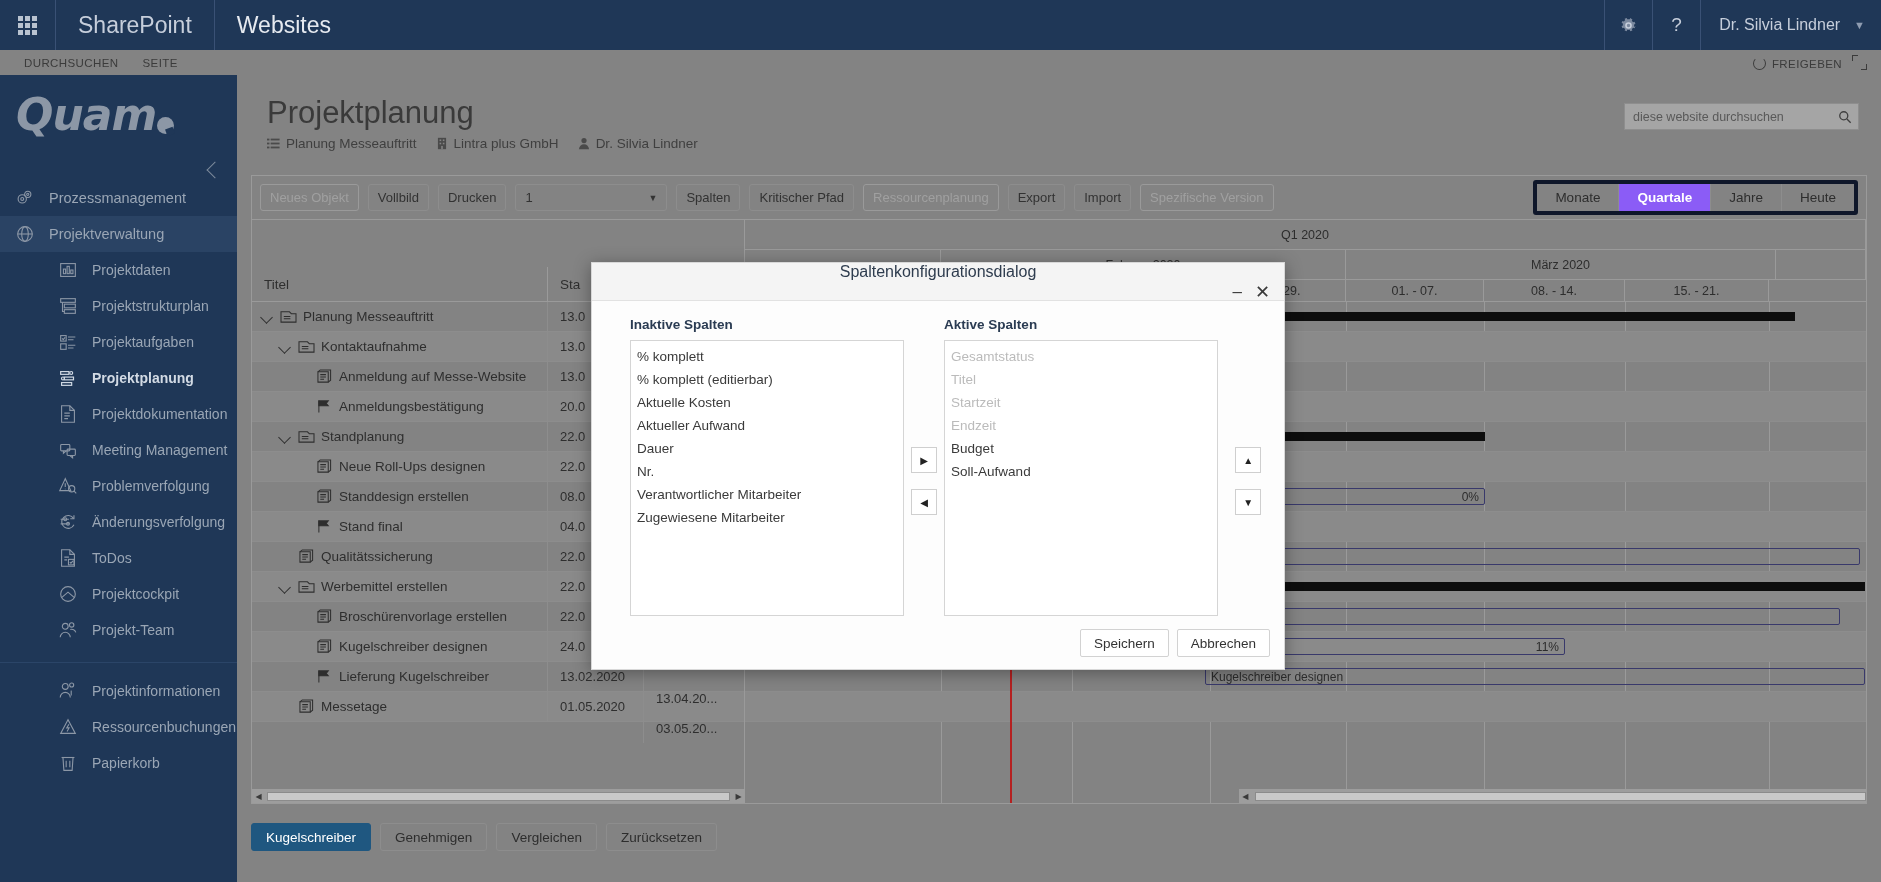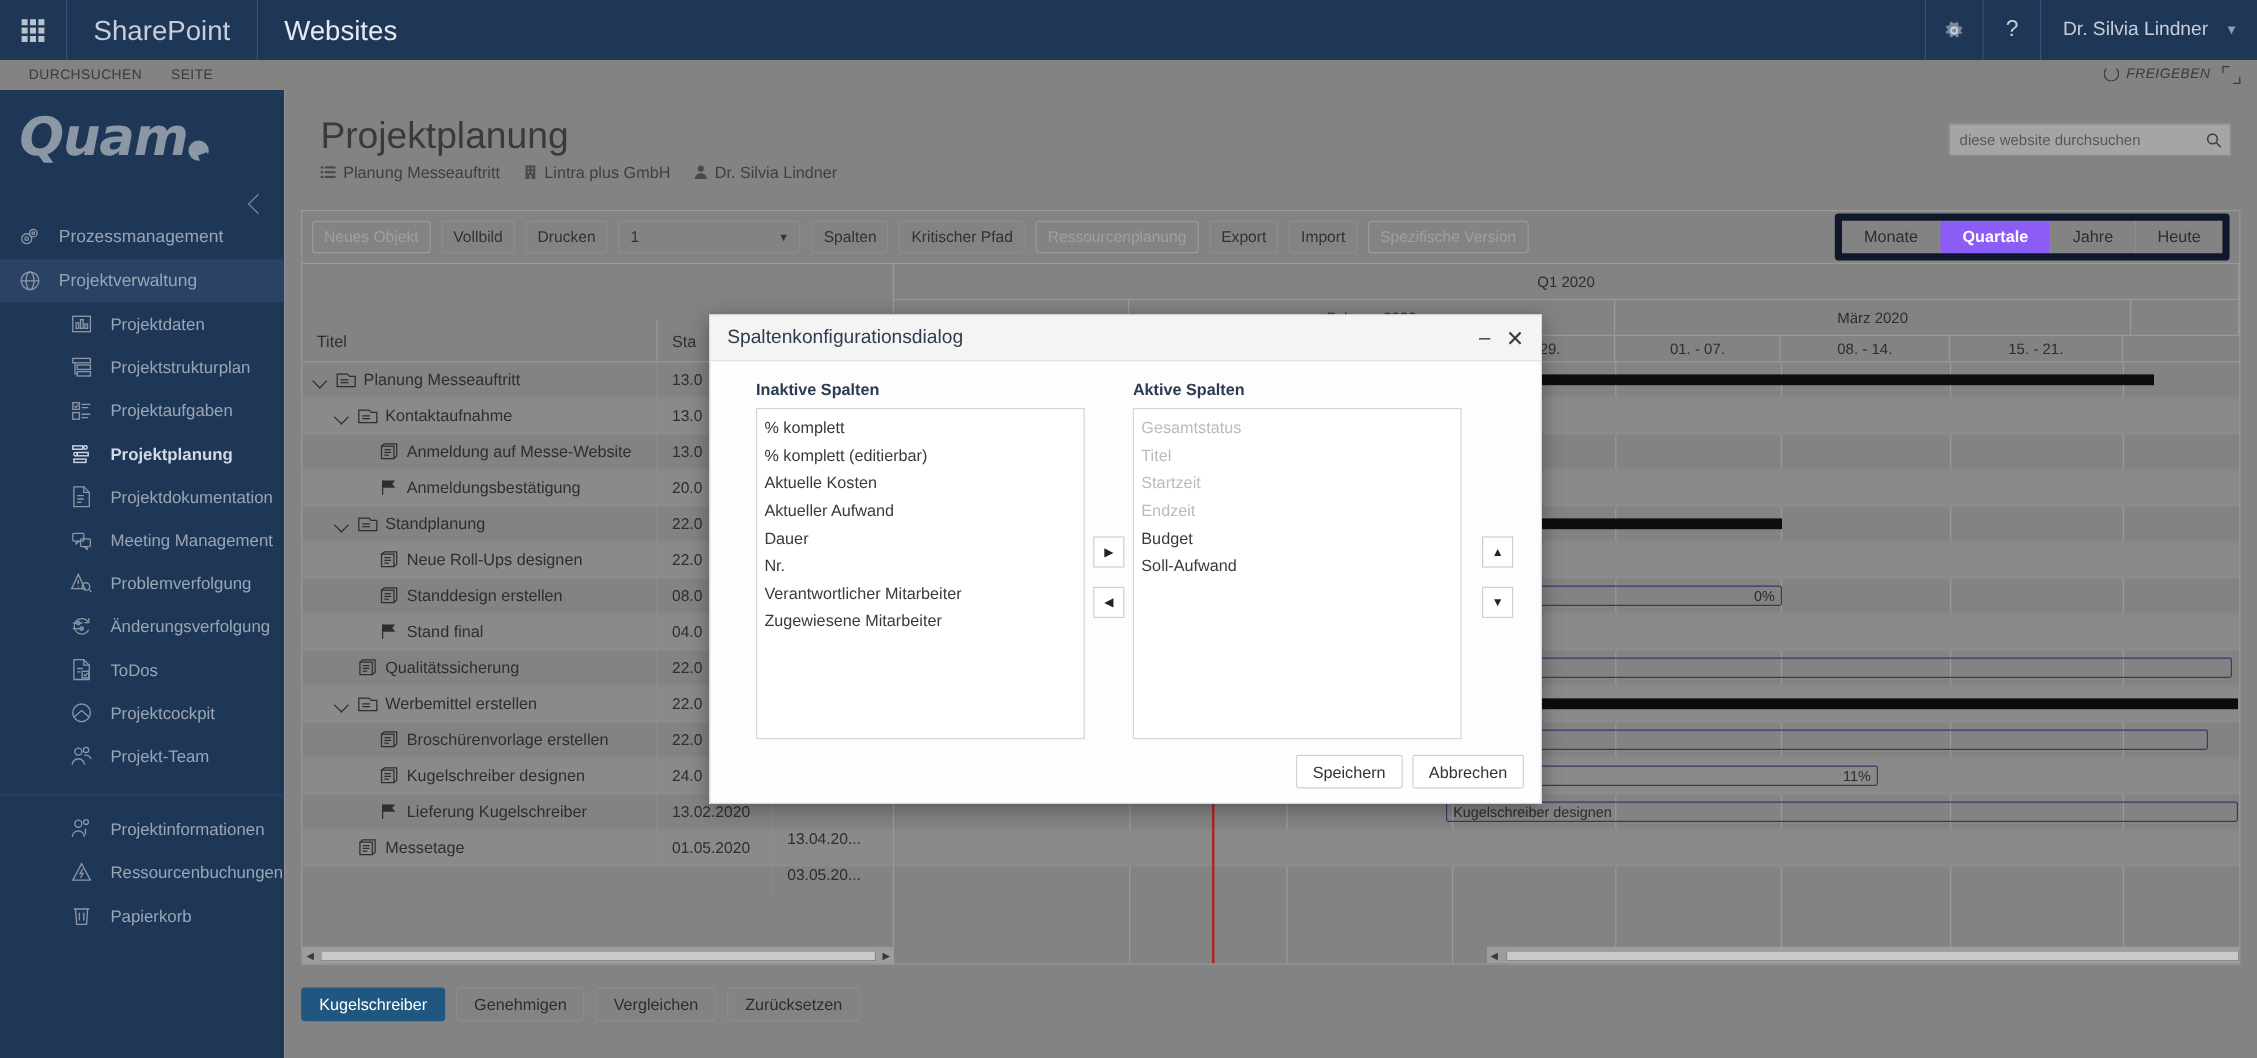--- a/index.html
+++ b/index.html
@@ -50,21 +50,21 @@
   
   .ribbon {
     position: absolute; left: 0; top: 50px; width: 1881px; height: 25px;
     background: #838383; display: flex; align-items: center;
   }
   .ribbon-tab {
     color: #3b3b3b; font-size: 11.5px; letter-spacing: .4px;
     padding: 0 12px; cursor: pointer;
   }
   .ribbon-tab:first-child { margin-left: 12px; }
-  .ribbon-right { margin-left: auto; display: flex; align-items: flex-start; gap: 10px; padding-right: 14px; font-style: italic; }
+  .ribbon-right { margin-left: auto; display: flex; align-items: flex-end; gap: 10px; padding-right: 14px; }
   .ribbon-share { color: #3b3b3b; font-size: 11.5px; letter-spacing: .4px; display: flex; align-items: center; gap: 6px; cursor: pointer; }
   .ico-sync { width: 13px; height: 13px; border: 1.6px solid #3b3b3b; border-radius: 50%; border-top-color: transparent; display:inline-block; }
   .ico-focus { width: 15px; height: 15px; position: relative; cursor: pointer; }
   .ico-focus::before, .ico-focus::after {
     content: ""; position: absolute; width: 5px; height: 5px;
   }
   .ico-focus::before { left: 0; top: 0; border-left: 1.6px solid #3b3b3b; border-top: 1.6px solid #3b3b3b; }
   .ico-focus::after { right: 0; bottom: 0; border-right: 1.6px solid #3b3b3b; border-bottom: 1.6px solid #3b3b3b; }
 
   
@@ -143,21 +143,21 @@
     background: transparent; color: #323232; font-size: 13px; cursor: pointer;
     font-family: "Liberation Sans", sans-serif; display: flex; align-items: center;
   }
   .tbtn.disabled { color: #a0a0a0; border-color: #9a9a9a; cursor: default; }
   .tsel {
     height: 27px; width: 152px; border: 1px solid #8d8d8d; border-radius: 3px;
     display: flex; align-items: center; justify-content: space-between;
     padding: 0 9px; color: #323232; font-size: 13px; cursor: pointer;
   }
   .tsel .car { font-size: 9px; color: #333; }
-  .zoomgrp { margin-left: auto; display: flex; border: 6px solid #0f172a; border-radius: 3px; overflow: hidden; text-align: center; }
+  .zoomgrp { margin-left: auto; display: flex; border: 4px solid #0f172a; border-radius: 3px; overflow: hidden; text-align: center; }
   .zbtn {
     height: 27px; padding: 0 18px; background: transparent; color: #2d2d2d; font-size: 13.5px;
     display: flex; align-items: center; cursor: pointer; border-right: 1px solid #8d8d8d;
   }
   .zbtn:last-child { border-right: 0; }
   .zbtn.sel { background: #8b5cf6; color: #fff; font-weight: bold; }
 
   
   .gridwrap {
     position: absolute; left: 14px; top: 144px; width: 1616px; height: 585px;
@@ -222,21 +222,21 @@
   .bbtn.primary { background: #1f5780; color: #fff; border-color: #1f5780; }
 
   
   .dlg {
     position: absolute; left: 591px; top: 262px; width: 694px; height: 408px;
     background: #fdfdfd; box-shadow: 0 3px 16px rgba(0,0,0,.35); border: 1px solid #d8d8d8;
     z-index: 50;
   }
   .dlg-head {
     height: 38px; background: #f4f4f4; border-bottom: 1px solid #e2e2e2;
-    display: flex; align-items: center; padding: 0 14px; cursor: move;
+    display: flex; align-items: center; padding: 0 14px; cursor: move; flex-direction: column;
   }
   .dlg-title { font-size: 16px; color: #2e3c4e; }
   .dlg-ctrls { margin-left: auto; display: flex; align-items: center; gap: 13px; }
   .dlg-min { color: #3a3a3a; font-size: 17px; cursor: pointer; line-height: 10px; }
   .dlg-close { color: #3a3a3a; font-size: 18px; cursor: pointer; }
   .dlg-body { padding: 16px 14px 0 14px; position: relative; height: 370px; }
   .dlg-cols { display: flex; gap: 0; padding-left: 24px; }
   .col-blk { width: 288px; }
   .col-h { font-size: 13.5px; font-weight: bold; color: #2a3b52; margin-bottom: 8px; }
   .listbox {

